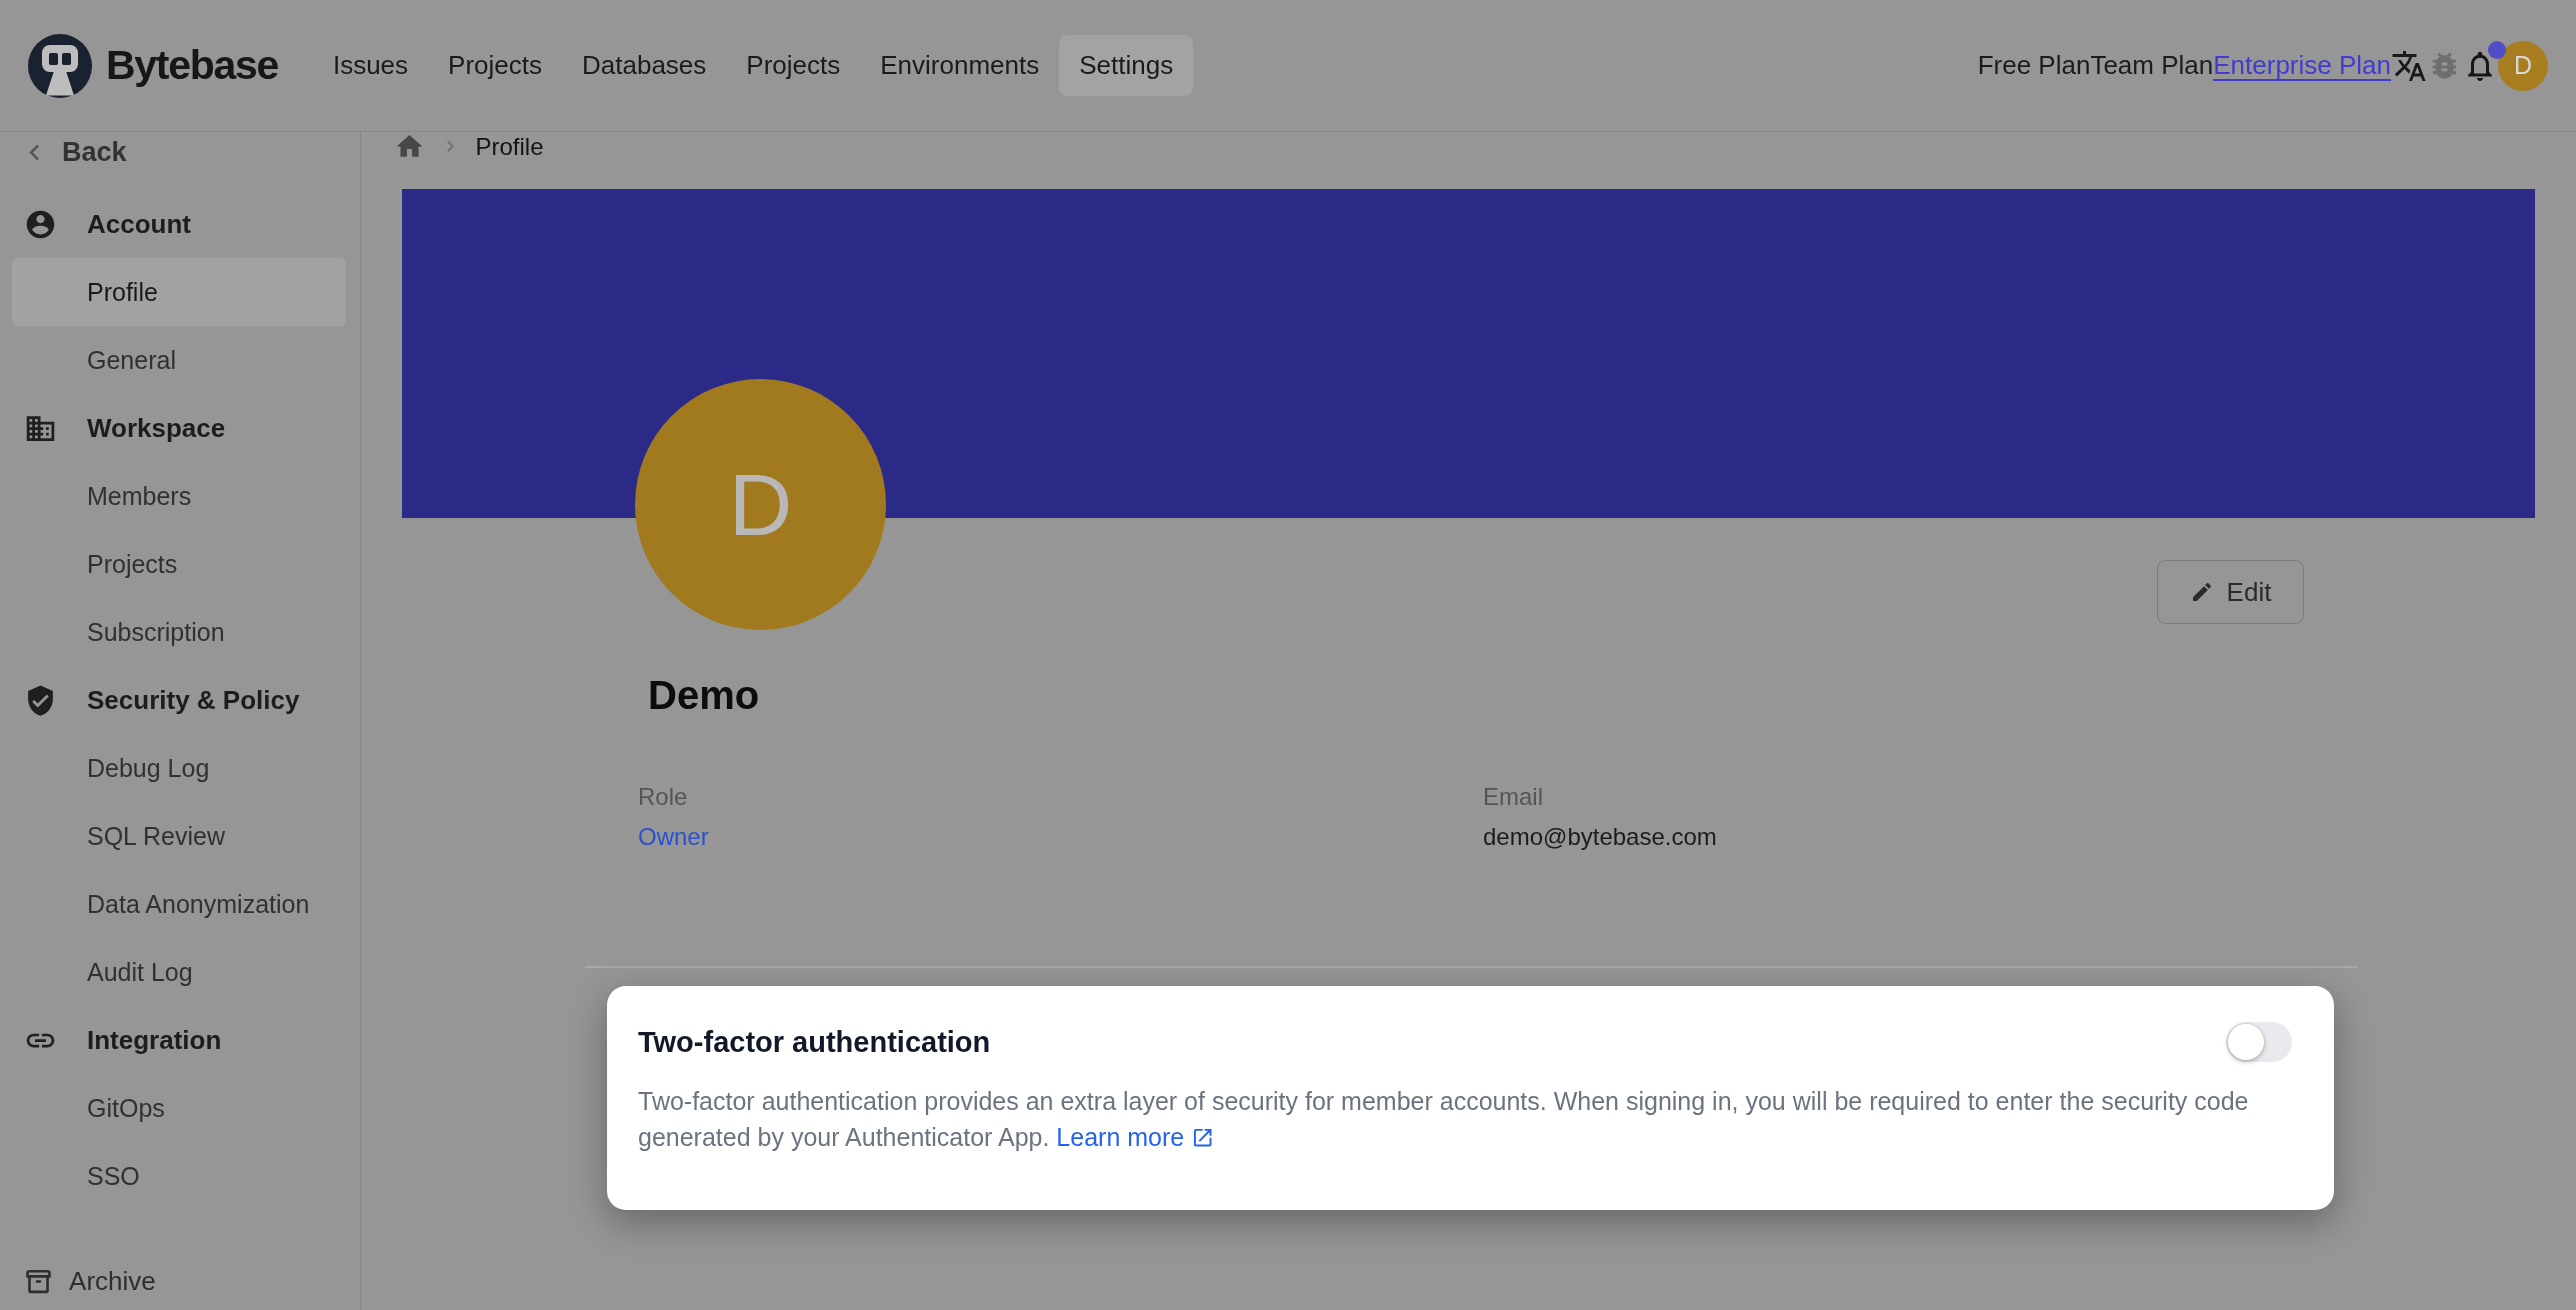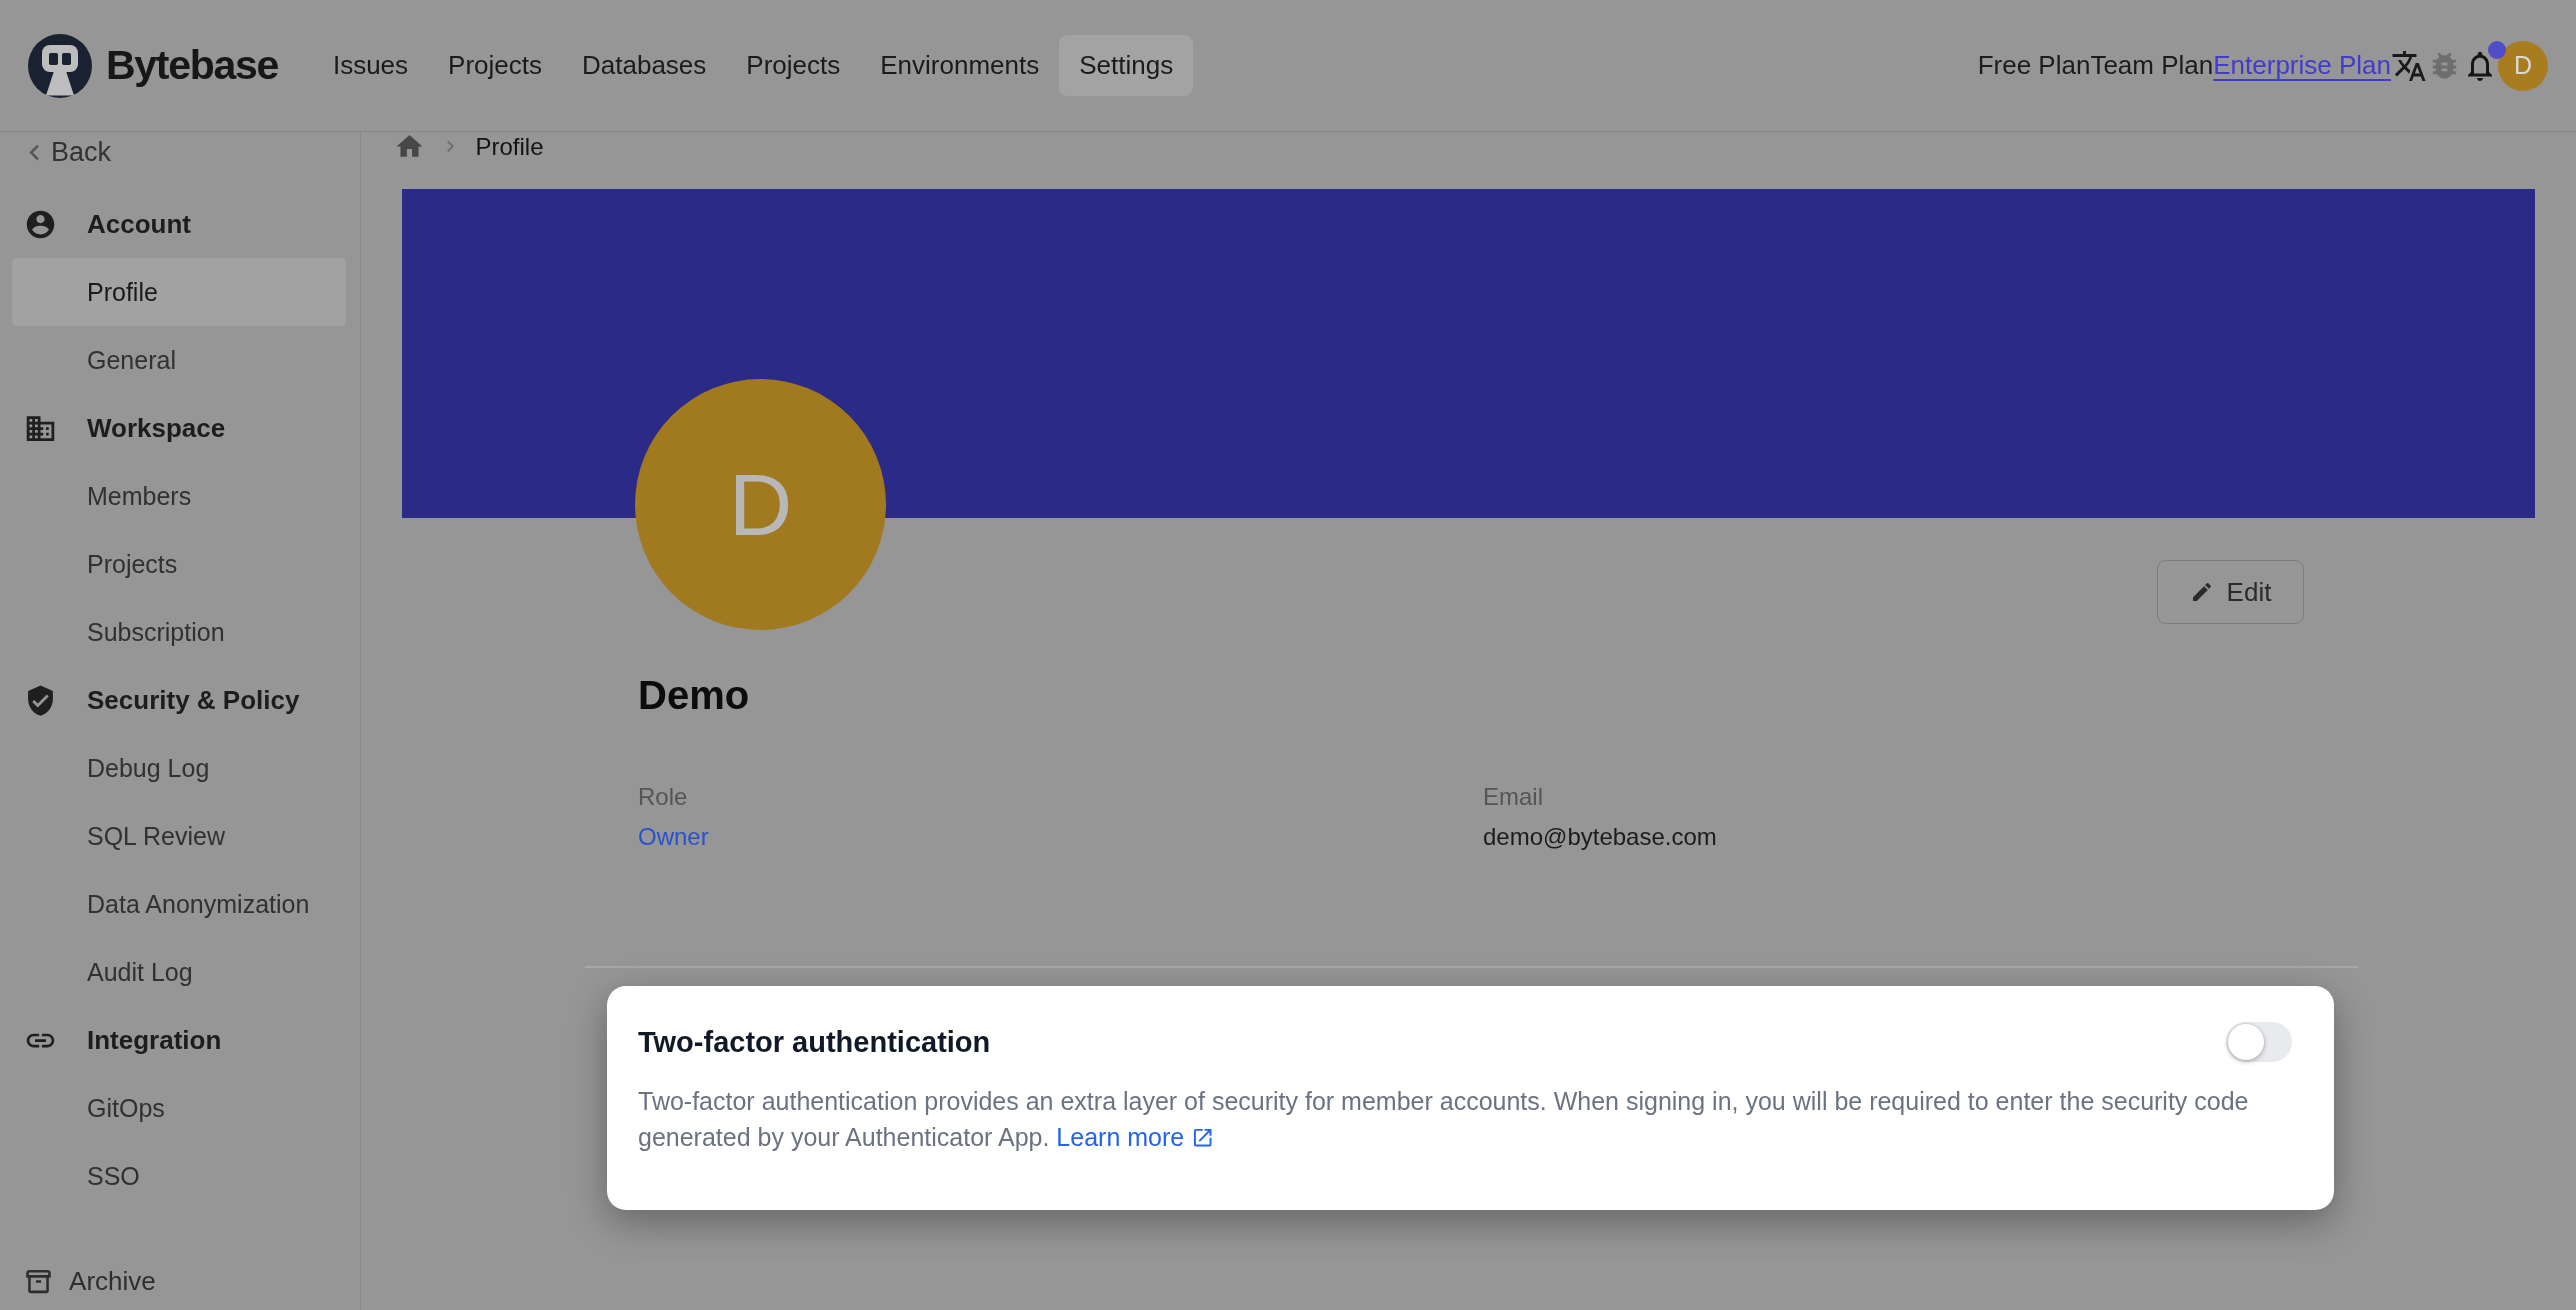--- a/index.html
+++ b/index.html
@@ -36,41 +36,41 @@
   .plan.enterprise{color:var(--enterprise-link,#403cce);text-decoration:underline;text-underline-offset:5.2px;}
   .tb-icon{cursor:pointer;}
   .bell-wrap{position:relative;cursor:pointer;}
   .bell-dot{position:absolute;top:-7px;right:-7.8px;width:18px;height:18px;border-radius:50%;background:var(--badge-dot,#504dc8);}
   .avatar-sm{width:50px;height:50px;border-radius:50%;background:var(--avatar-topbar,#a87d20);
     color:#d9d9d9;font-size:25px;font-weight:500;display:flex;align-items:center;justify-content:center;cursor:pointer;}
 
   
   .sidebar{position:absolute;top:105px;left:0;width:361px;bottom:0;background:#969696;
     border-right:1.7px solid #898989;box-sizing:border-box;}
-  .back-row{position:absolute;top:26px;left:19px;height:42px;display:flex;align-items:center;gap:1px;
-    font-size:27px;color:#333;font-weight:400;cursor:pointer;}
+  .back-row{position:absolute;top:26px;left:19px;height:42px;display:flex;align-items:center;gap:12px;
+    font-size:27px;color:#333;font-weight:700;cursor:pointer;}
   .side-list{position:absolute;top:85px;left:0;right:1.7px;bottom:59px;overflow:hidden;}
   .side-row{height:68px;display:flex;align-items:center;gap:30px;padding-left:24px;box-sizing:border-box;cursor:pointer;}
   .side-header{font-size:26px;font-weight:700;color:#1d1d1d;}
   .side-item{padding-left:87px;font-size:25px;color:#313131;}
   .side-item.active{background:#a2a2a2;border-radius:5.2px;margin:0 12px;padding-left:75px;color:#1a1a1a;}
   .archive-row{position:absolute;bottom:0;left:0;height:59px;right:1.7px;display:flex;align-items:center;gap:15.6px;
     padding-left:22.5px;font-size:26px;color:#2e2e2e;font-weight:500;cursor:pointer;}
 
   
   .main{position:absolute;left:361px;top:105px;right:0;bottom:0;}
   .breadcrumb{position:absolute;left:33px;top:22.5px;height:38px;display:flex;align-items:center;gap:14px;}
   .crumb-label{font-size:24px;color:#141414;}
   .banner{position:absolute;left:41px;top:84px;width:2133px;height:329px;background:var(--banner,#2b2b87);}
   .avatar-big{position:absolute;left:274px;top:274px;width:251px;height:251px;border-radius:50%;
     background:var(--avatar-gold,#a1791f);color:#b8b8b8;font-size:88px;display:flex;align-items:center;justify-content:center;}
   .edit-btn{position:absolute;left:1796px;top:455px;width:147px;height:64px;border:1.7px solid #7c7c7c;border-radius:8.7px;
     display:flex;align-items:center;justify-content:center;gap:13px;font-size:26px;color:#2b2b2b;font-weight:500;
     box-sizing:border-box;cursor:pointer;background:transparent;}
-  .page-title{position:absolute;left:277px;top:568px;font-size:40px;font-weight:700;color:#0c0c0c;margin:0;}
+  .page-title{position:absolute;left:287px;top:568px;font-size:40px;font-weight:700;color:#0c0c0c;margin:0;}
   .info-label{position:absolute;font-size:24px;color:#555;}
   .info-value{position:absolute;font-size:24px;}
   .role-label{left:277px;top:678px;}
   .role-value{left:277px;top:718px;color:var(--owner-link,#2b51cc);cursor:pointer;}
   .email-label{left:1122px;top:678px;}
   .email-value{left:1122px;top:718px;color:#1c1c1c;}
   .divider{position:absolute;left:224px;top:861px;width:1773px;height:1.7px;background:#a7a7a7;}
 
   
   .twofa-card{position:absolute;left:246px;top:881px;width:1727px;height:224px;background:#ffffff;

